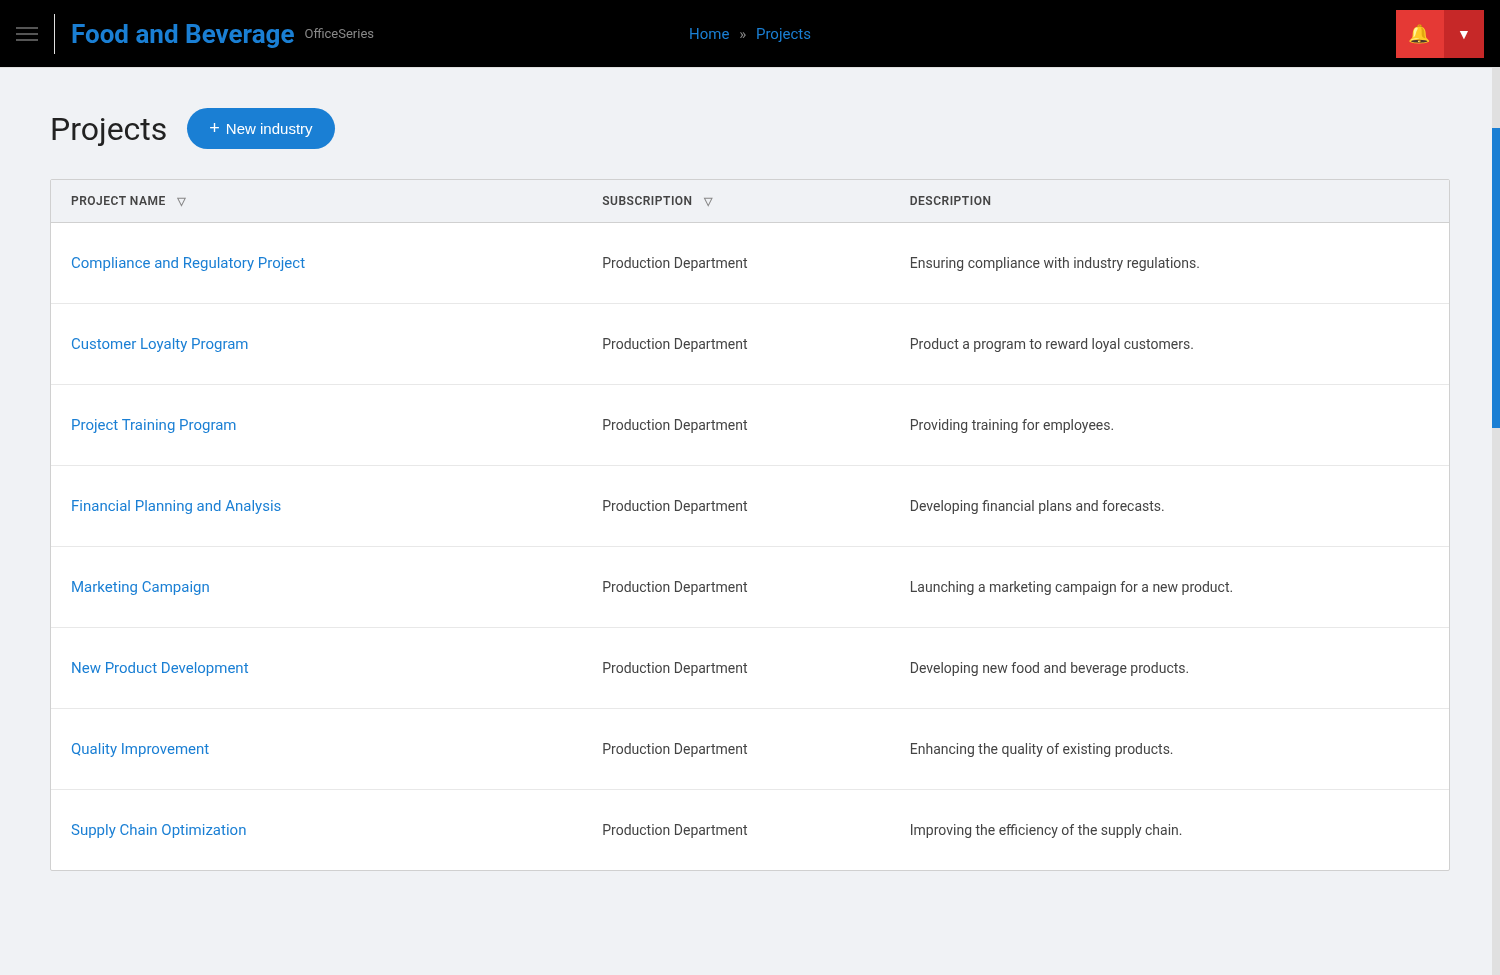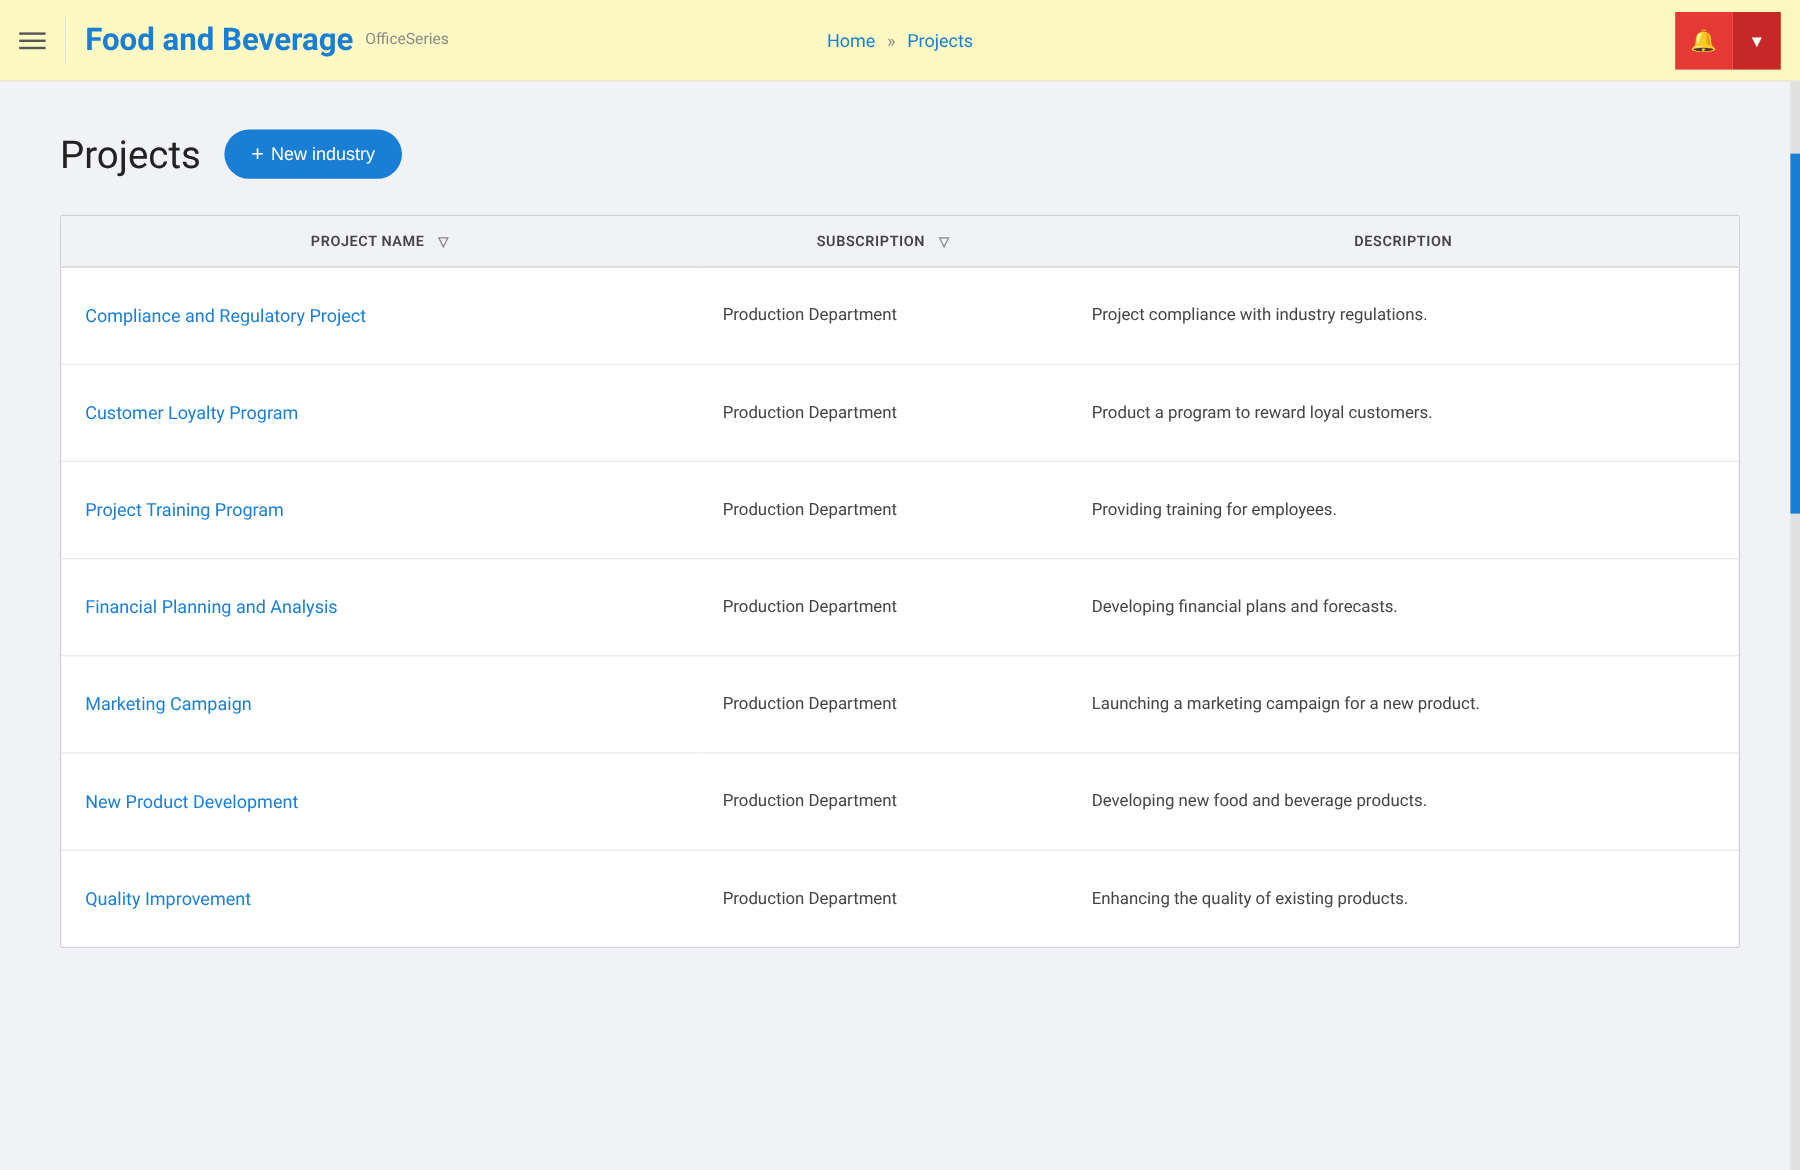--- a/index.html
+++ b/index.html
@@ -1,20 +1,20 @@
 <!DOCTYPE html>
 <html><head>
   <meta charset="utf-8">
   <style>
     * { box-sizing: border-box; margin: 0; padding: 0; }
     body { font-family: -apple-system, BlinkMacSystemFont, 'Segoe UI', Roboto, sans-serif; background: #f0f2f5; color: #333; }
 
     
     .header {
-      background: #fef9c3;
+      background: #000000;
       border-bottom: 1px solid #e0e0e0;
       height: 68px;
       display: flex;
       align-items: center;
       padding: 0 16px;
       position: relative;
     }
     .header-menu-icon {
       font-size: 20px;
       color: #555;
@@ -145,21 +145,21 @@
       overflow: hidden;
     }
     table {
       width: 100%;
       border-collapse: collapse;
     }
     thead tr {
       background: #f0f2f5;
     }
     thead th {
-      text-align: center;
+      text-align: left;
       font-size: 12px;
       font-weight: 600;
       color: #444;
       letter-spacing: 0.5px;
       padding: 14px 20px;
       border-bottom: 1px solid #d0d0d0;
       text-transform: uppercase;
     }
     thead th .filter-icon {
       display: inline-block;
@@ -247,21 +247,21 @@
             <span>DESCRIPTION</span>
           </th>
         </tr>
       </thead>
       <tbody id="table-body">
       <tr>
       <td class="col-name">
         <a class="project-link">Compliance and Regulatory Project</a>
       </td>
       <td class="col-subscription">Production Department</td>
-      <td class="col-description">Project compliance with industry regulations.</td>
+      <td class="col-description">Ensuring compliance with industry regulations.</td>
     </tr>
           <tr>
       <td class="col-name">
         <a class="project-link">Customer Loyalty Program</a>
       </td>
       <td class="col-subscription">Production Department</td>
       <td class="col-description">Product a program to reward loyal customers.</td>
     </tr>
           <tr>
       <td class="col-name">
@@ -290,17 +290,24 @@
       </td>
       <td class="col-subscription">Production Department</td>
       <td class="col-description">Developing new food and beverage products.</td>
     </tr>
           <tr>
       <td class="col-name">
         <a class="project-link">Quality Improvement</a>
       </td>
       <td class="col-subscription">Production Department</td>
       <td class="col-description">Enhancing the quality of existing products.</td>
+    </tr>
+          <tr>
+      <td class="col-name">
+        <a class="project-link">Supply Chain Optimization</a>
+      </td>
+      <td class="col-subscription">Production Department</td>
+      <td class="col-description">Improving the efficiency of the supply chain.</td>
     </tr>
         </tbody>
     </table>
   </div>
 </main>
 
 </body></html>

